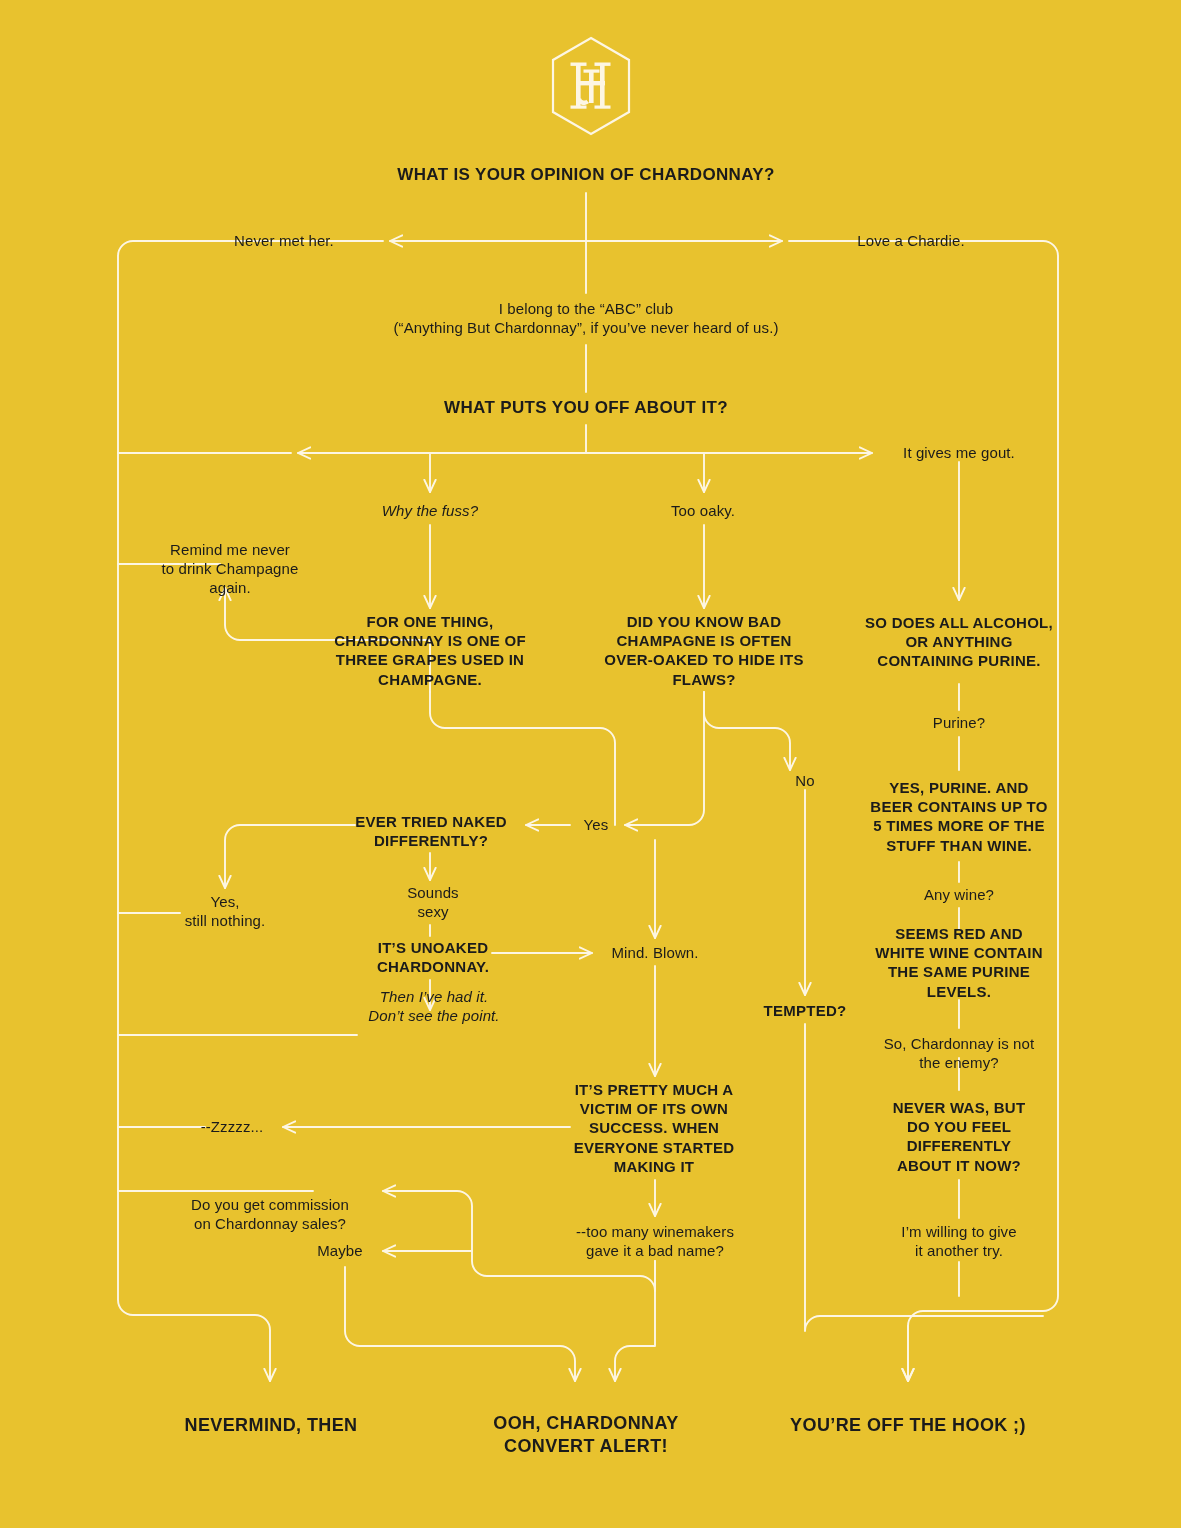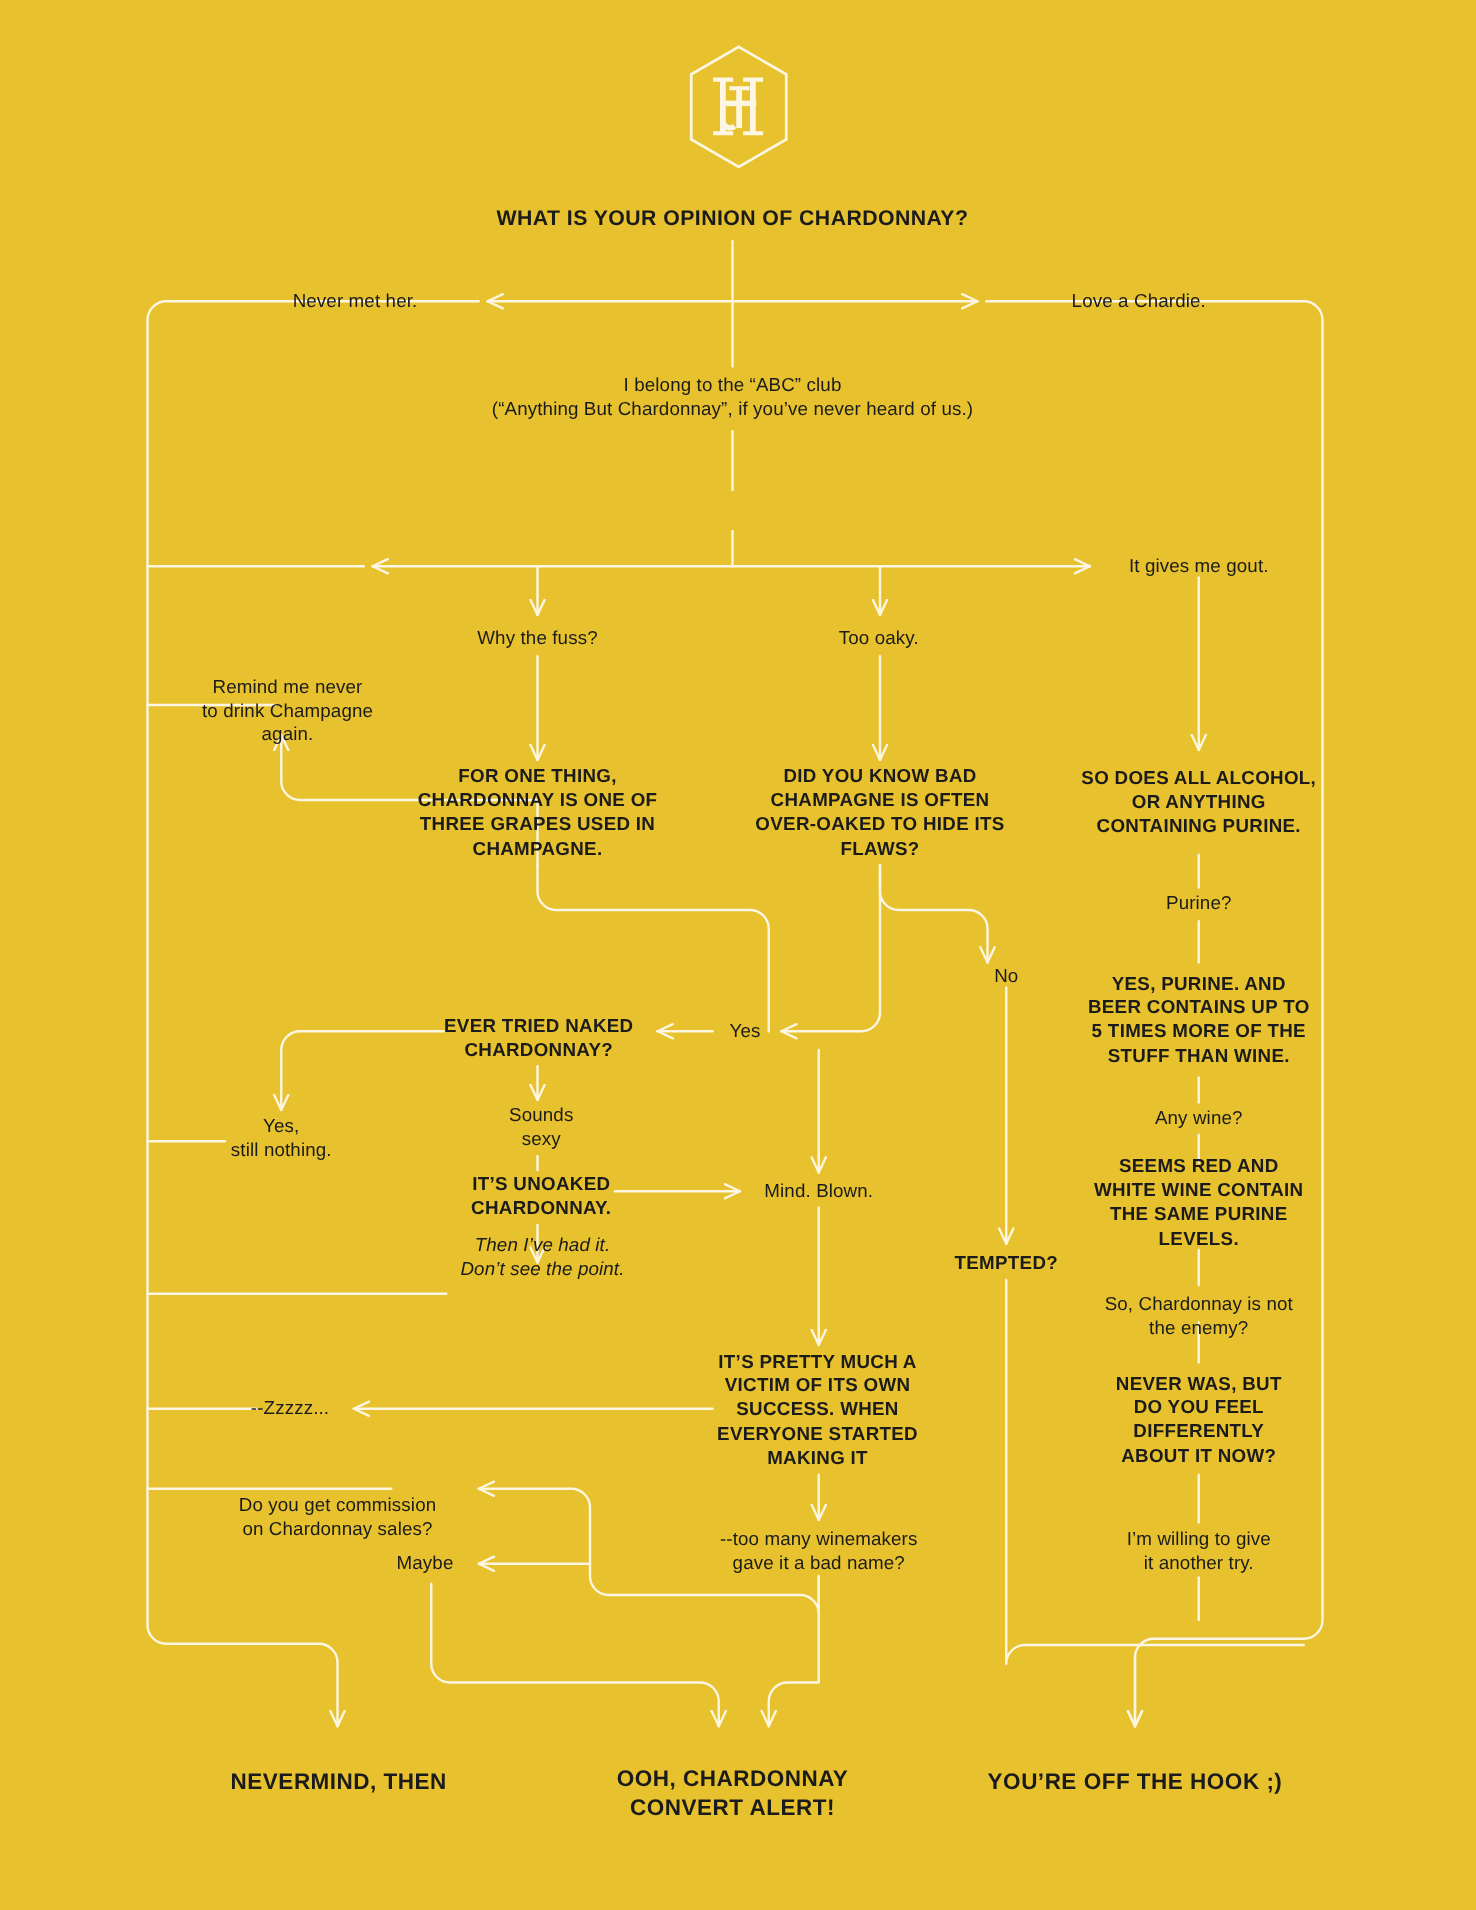--- a/index.html
+++ b/index.html
@@ -141,23 +141,24 @@
 
   <div class="node title" style="left:586px;top:175px;width:560px;">WHAT IS YOUR OPINION OF CHARDONNAY?</div>
 
   <div class="node light" style="left:284px;top:241px;width:240px;text-align:center;">Never met her.</div>
 
   <div class="node light" style="left:911px;top:241px;width:230px;">Love a Chardie.</div>
 
   <div class="node light" style="left:586px;top:318px;width:640px;">I belong to the “ABC” club
 (“Anything But Chardonnay”, if you’ve never heard of us.)</div>
 
-
-
-  <div class="node light" style="left:430px;top:511px;width:200px;">Why the fuss?</div>
+  <div class="node title" style="left:586px;top:408px;width:540px;">WHAT PUTS YOU OFF ABOUT IT?</div>
+
+
+  <div class="node light" style="left:430px;top:511px;width:200px;font-style:italic;">Why the fuss?</div>
 
   <div class="node light" style="left:703px;top:511px;width:180px;">Too oaky.</div>
 
   <div class="node light" style="left:959px;top:453px;width:220px;">It gives me gout.</div>
 
   <div class="node light" style="left:230px;top:569px;width:215px;">Remind me never
 to drink Champagne
 again.</div>
 
   <div class="node bold" style="left:430px;top:650px;width:245px;">FOR ONE THING,
@@ -177,21 +178,21 @@
   <div class="node light" style="left:959px;top:723px;width:160px;">Purine?</div>
 
   <div class="node light" style="left:805px;top:781px;width:90px;">No</div>
 
   <div class="node bold" style="left:959px;top:816px;width:250px;">YES, PURINE. AND
 BEER CONTAINS UP TO
 5 TIMES MORE OF THE
 STUFF THAN WINE.</div>
 
   <div class="node bold" style="left:431px;top:831px;width:230px;">EVER TRIED NAKED
-CHARDONNAY?</div>
+DIFFERENTLY?</div>
 
   <div class="node light" style="left:596px;top:825px;width:80px;">Yes</div>
 
   <div class="node light" style="left:959px;top:895px;width:180px;">Any wine?</div>
 
   <div class="node light" style="left:225px;top:911px;width:190px;">Yes,
 still nothing.</div>
 
   <div class="node light" style="left:433px;top:902px;width:150px;">Sounds
 sexy</div>

